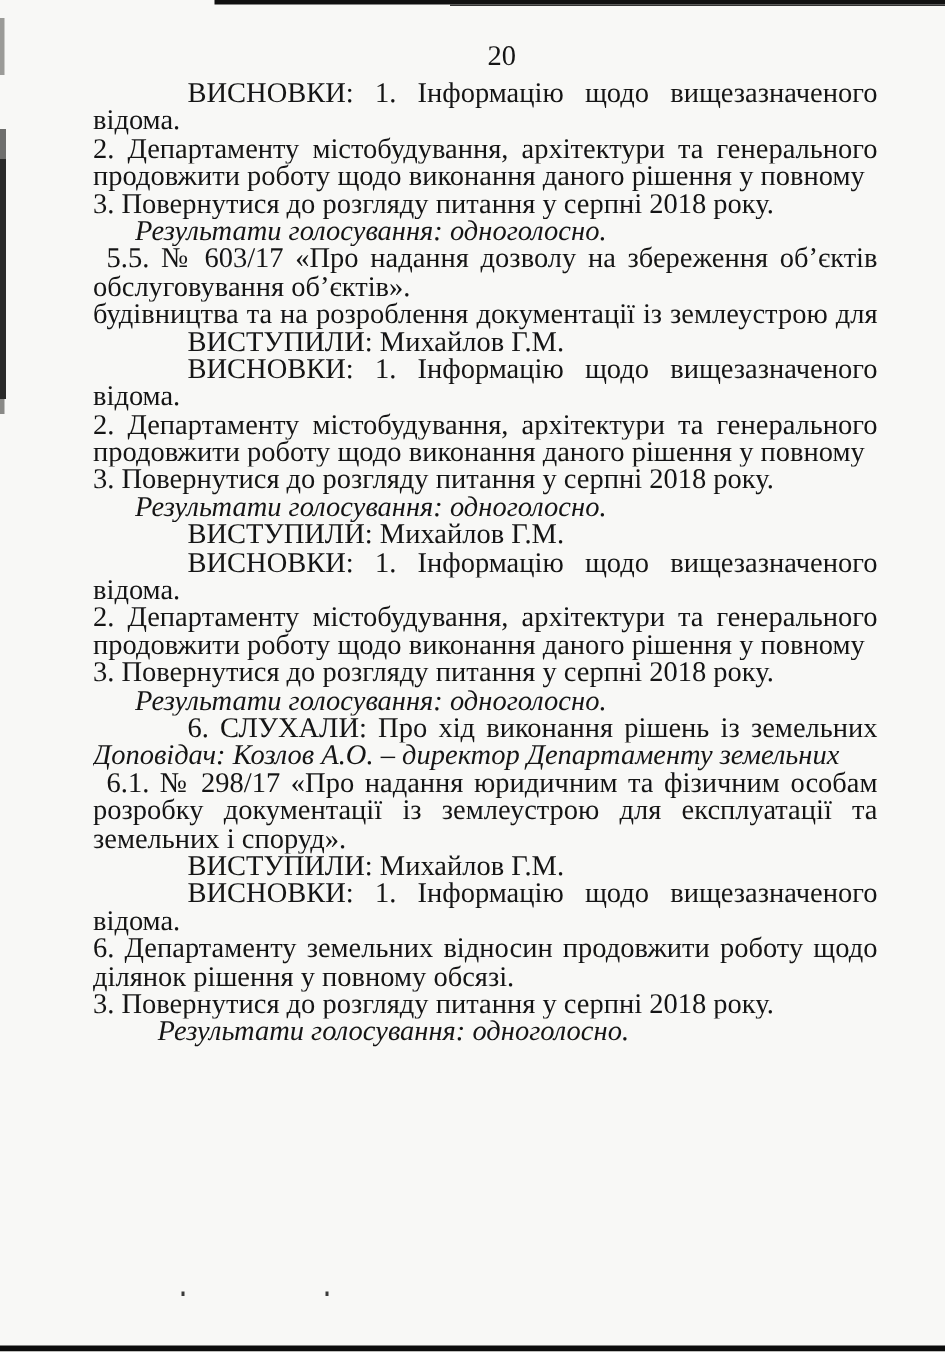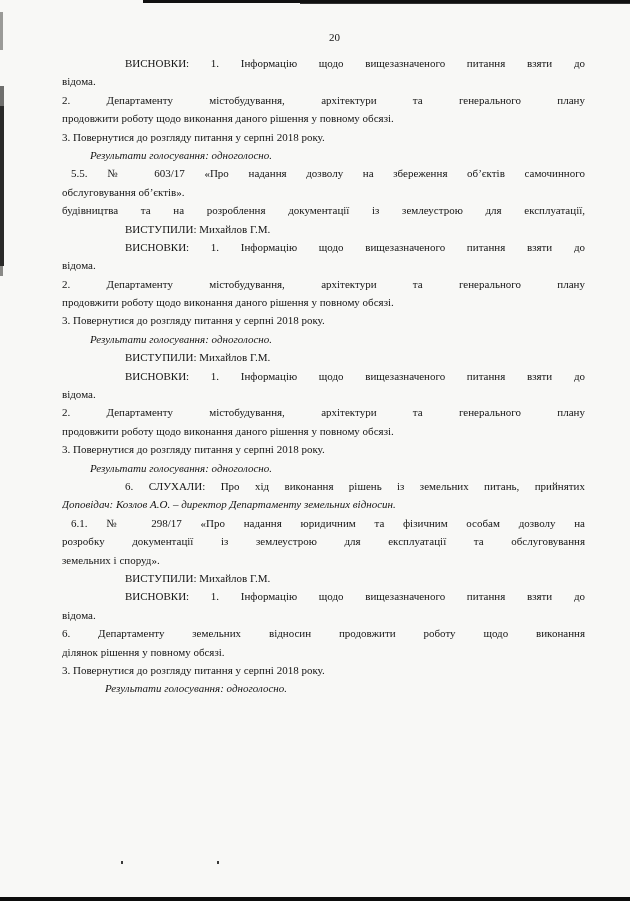--- a/index.html
+++ b/index.html
@@ -24,21 +24,21 @@
   .left-a2 { left: 0; top: 86px;  width: 4px; height: 20px;  background: #6f6f6d; }
   .left-a3 { left: 0; top: 106px; width: 4px; height: 160px; background: #2a2a29; }
   .left-a4 { left: 0; top: 266px; width: 3px; height: 10px;  background: #8a8a87; }
   .dot1 { left: 121px; top: 861px; width: 2px; height: 3px; background: #3a3a3a; }
   .dot2 { left: 217px; top: 861px; width: 2px; height: 3px; background: #3a3a3a; }
 
   .content {
     position: absolute;
     left: 62px; top: 28px;
     width: 523px;
-    font-size: 11px;
+    font-size: 19px;
   }
   .pagenum {
     text-align: center;
     padding-left: 22px;
     height: 19px; line-height: 19px;
     margin-bottom: 7px;
   }
   .line {
     height: 18.4px;
     line-height: 18.4px;

